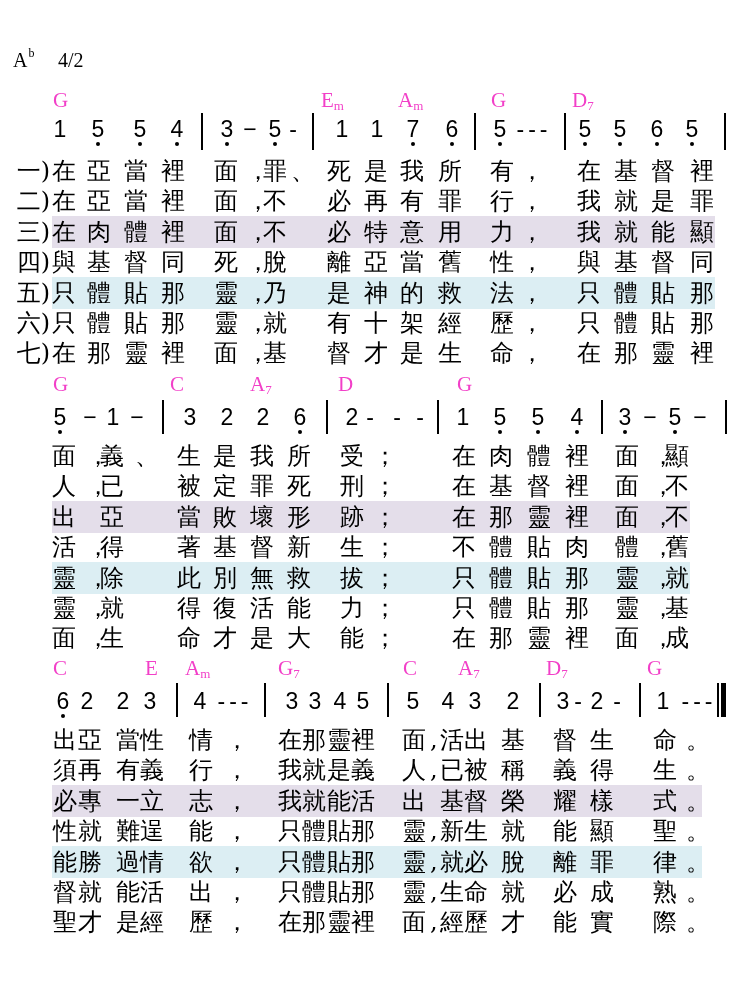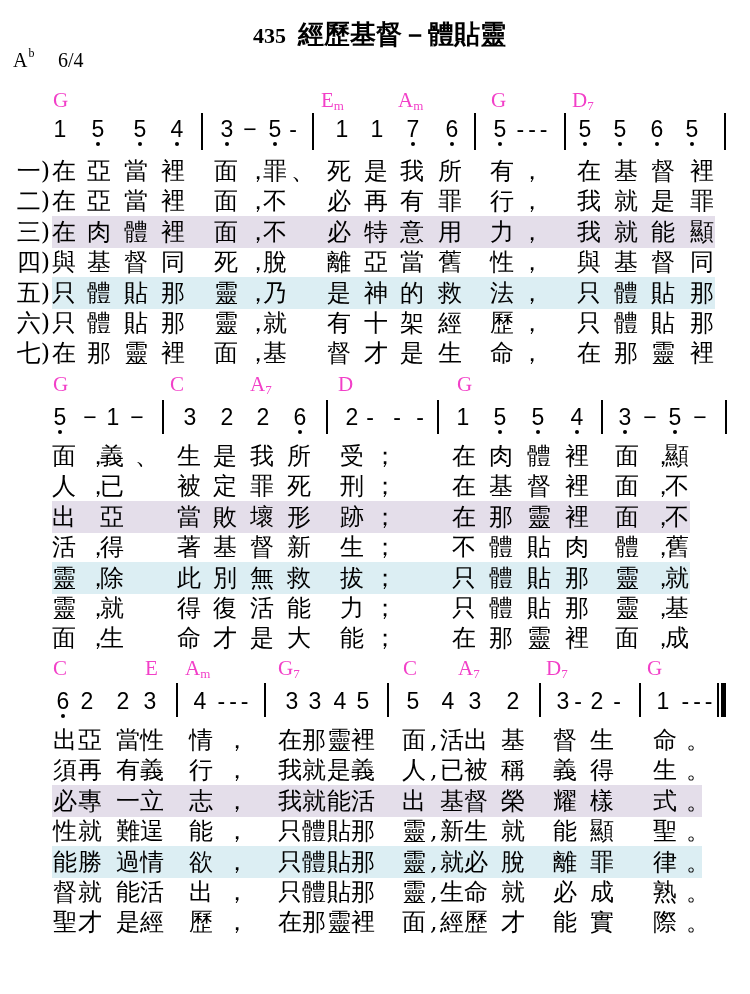--- a/index.html
+++ b/index.html
@@ -37,25 +37,22 @@
   .ch,.pu,.vlabel{position:absolute;top:0;height:30.4px;line-height:30.4px;font-size:24px;white-space:nowrap;z-index:1;font-family:"DejaVu Serif",serif;}
   .ch{width:26px;text-align:center;}
   .pu{text-align:left;}
   .vlabel{left:0;width:50px;text-align:right;}
 </style>
 </head>
 <body>
 
 <div id="page">
 
-  <div class="title">
-    <span class="title-num">435</span><span class="title-text">經歷基督－體貼靈</span>
-  </div>
   <div class="keysig"><span>A</span><sup>b</sup></div>
-  <div class="timesig">6/4</div>
+  <div class="timesig">4/2</div>
 
   <div class="system">
     <div class="chord" style="left:53px;top:90px"><span>G</span><sub></sub></div>
     <div class="chord" style="left:321px;top:90px"><span>E</span><sub>m</sub></div>
     <div class="chord" style="left:398px;top:90px"><span>A</span><sub>m</sub></div>
     <div class="chord" style="left:491px;top:90px"><span>G</span><sub></sub></div>
     <div class="chord" style="left:572px;top:90px"><span>D</span><sub>7</sub></div>
 
     <span class="nt" style="left:48px;top:117px" data-low="false">1</span>
     <span class="nt" style="left:86px;top:117px" data-low="true">5</span>

